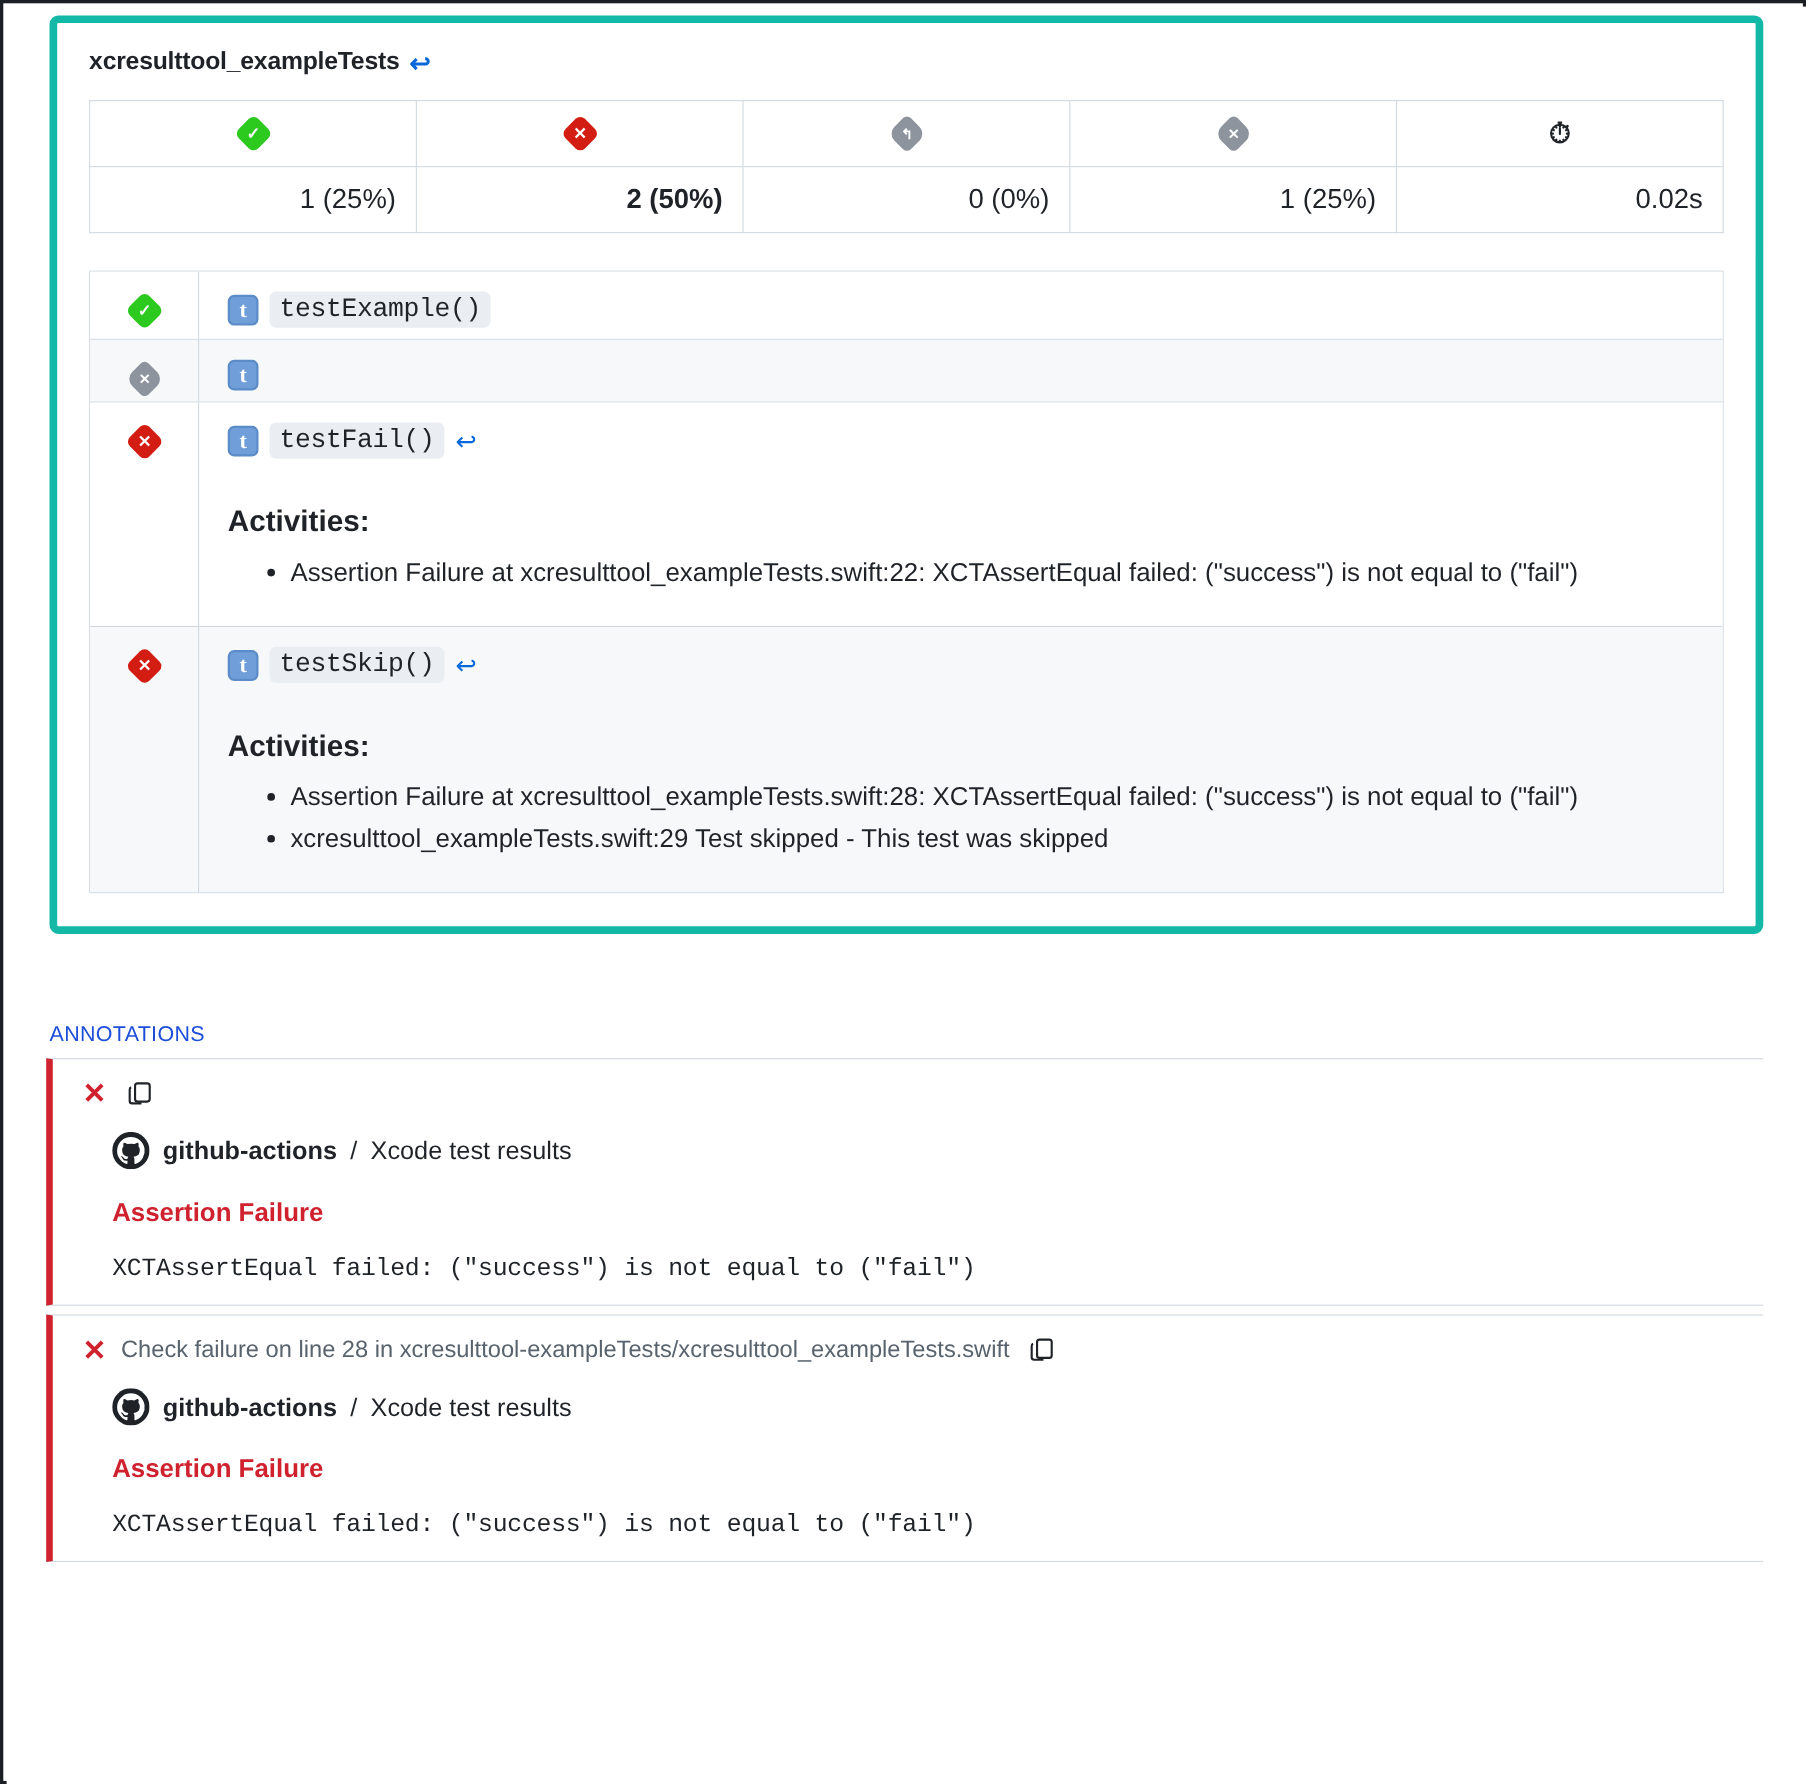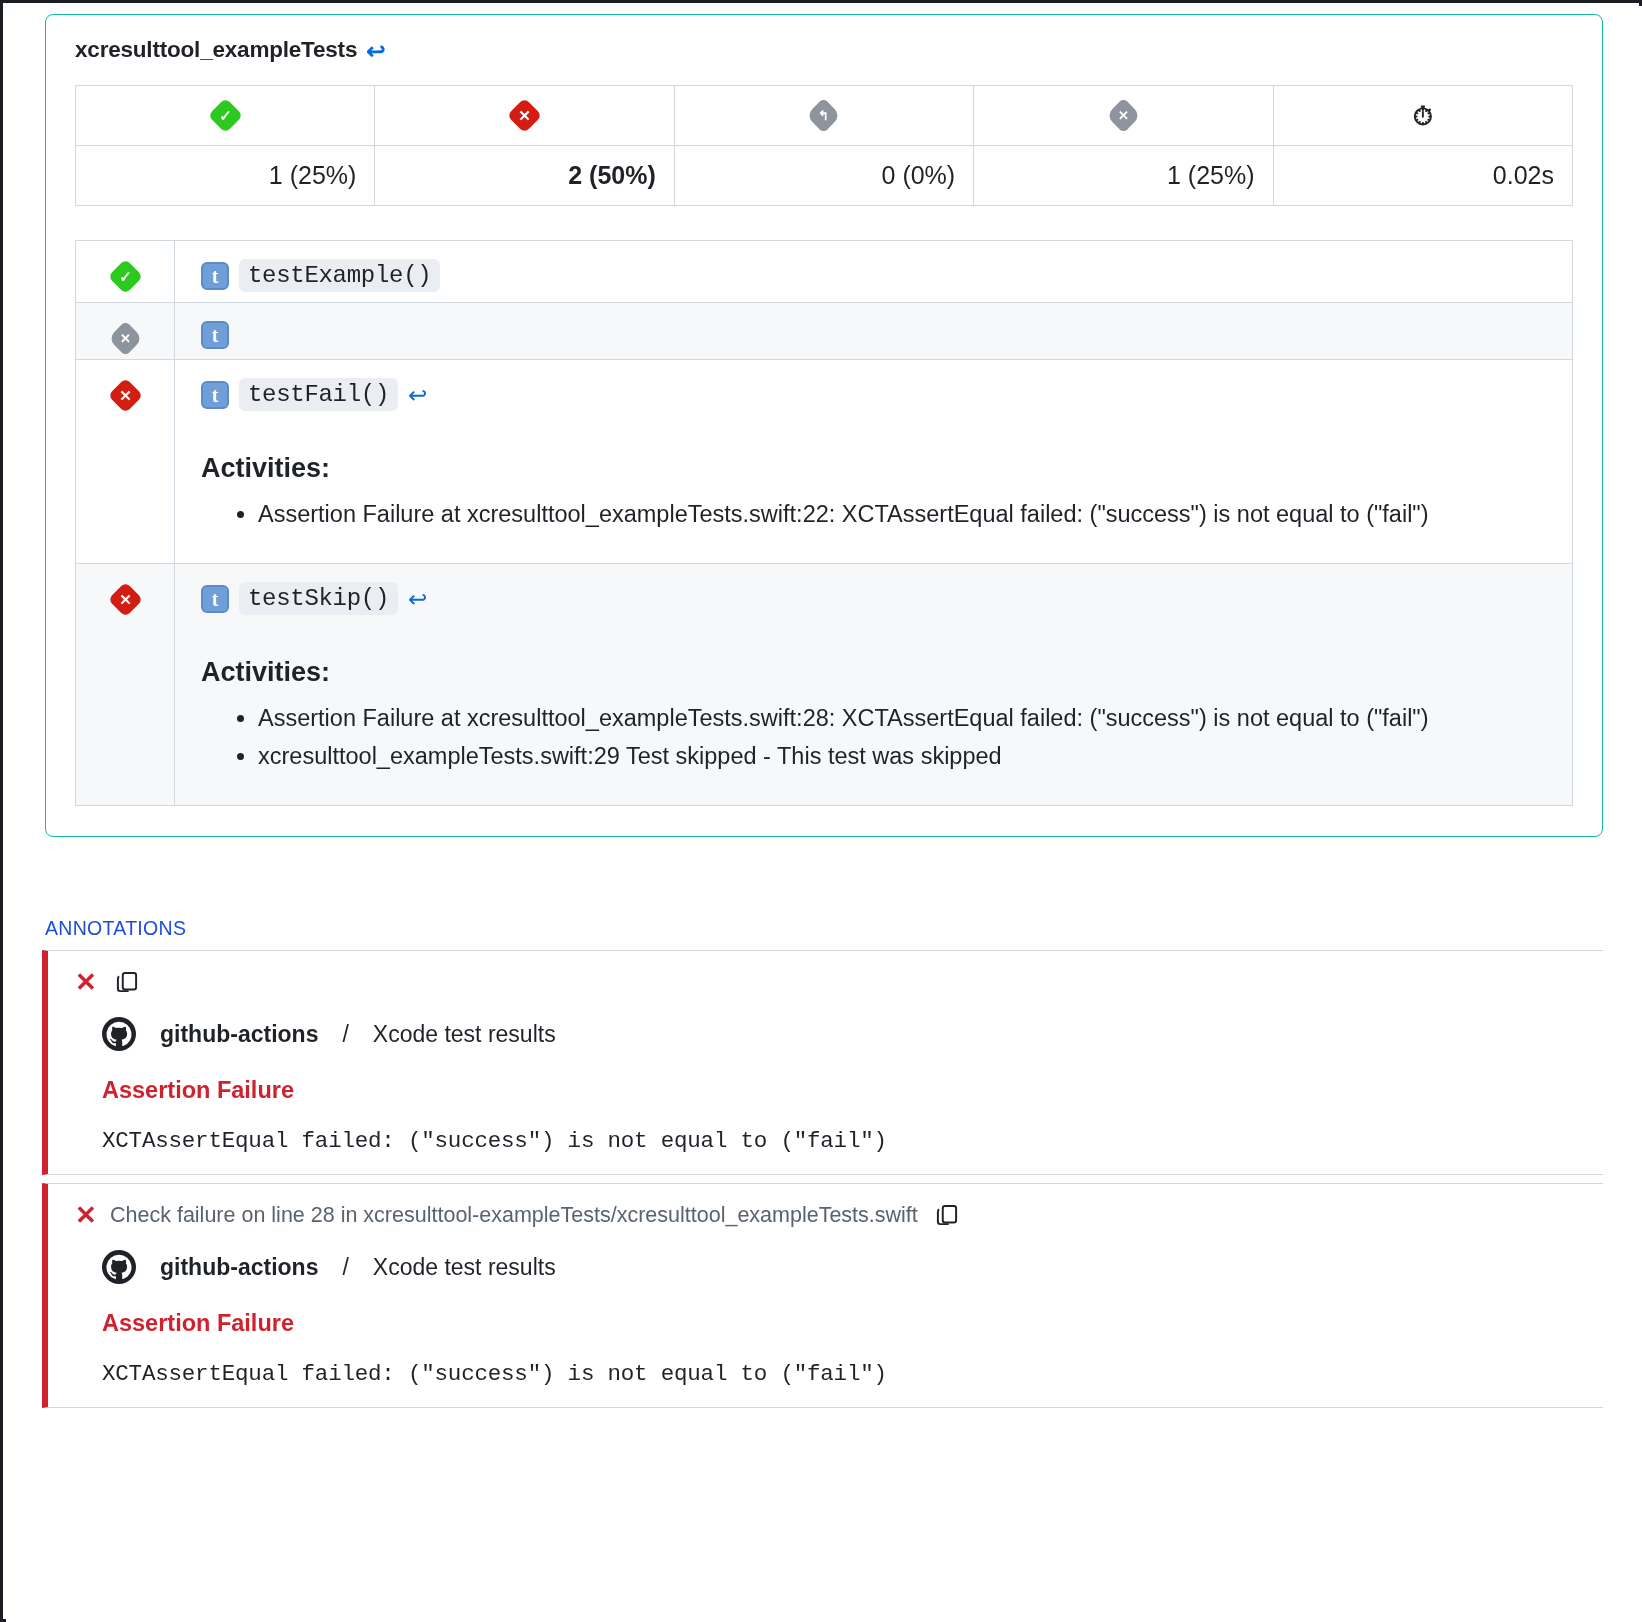--- a/index.html
+++ b/index.html
@@ -25,21 +25,21 @@
     position: absolute;
     left: 3px; top: 3px;
     width: 1636px; height: 1616px;
     overflow: hidden;
     background: #fff;
   }
 
   
   .summary-card {
     margin: 8px 39px 12px 39px;
-    border: 1px solid #14b8a6;
+    border: 7px solid #14b8a6;
     border-radius: 8px;
     padding: 22px 29px 30px 29px;
     background: #fff;
   }
   .card-title {
     font-size: 22.5px;
     font-weight: bold;
     letter-spacing: -0.2px;
     color: #1f2328;
     margin: 0 0 22px 0;
@@ -195,21 +195,21 @@
     font-weight: bold;
     line-height: 1;
     width: 24px;
     text-align: center;
     font-family: "Liberation Sans", sans-serif;
   }
   .copy-icon { display: inline-flex; margin-left: 4px; }
   .ann-actor {
     display: flex;
     align-items: center;
-    gap: 24px;
+    gap: 12px;
     margin: 22px 0 0 28px;
     font-size: 23px;
     color: #1f2328;
   }
   .ann-actor .name { font-weight: bold; }
   .ann-actor .sep { color: #1f2328; font-weight: normal; }
   .gh-logo { width: 34px; height: 34px; flex: none; display: block; }
   .ann-title {
     color: #cf222e;
     font-weight: bold;

